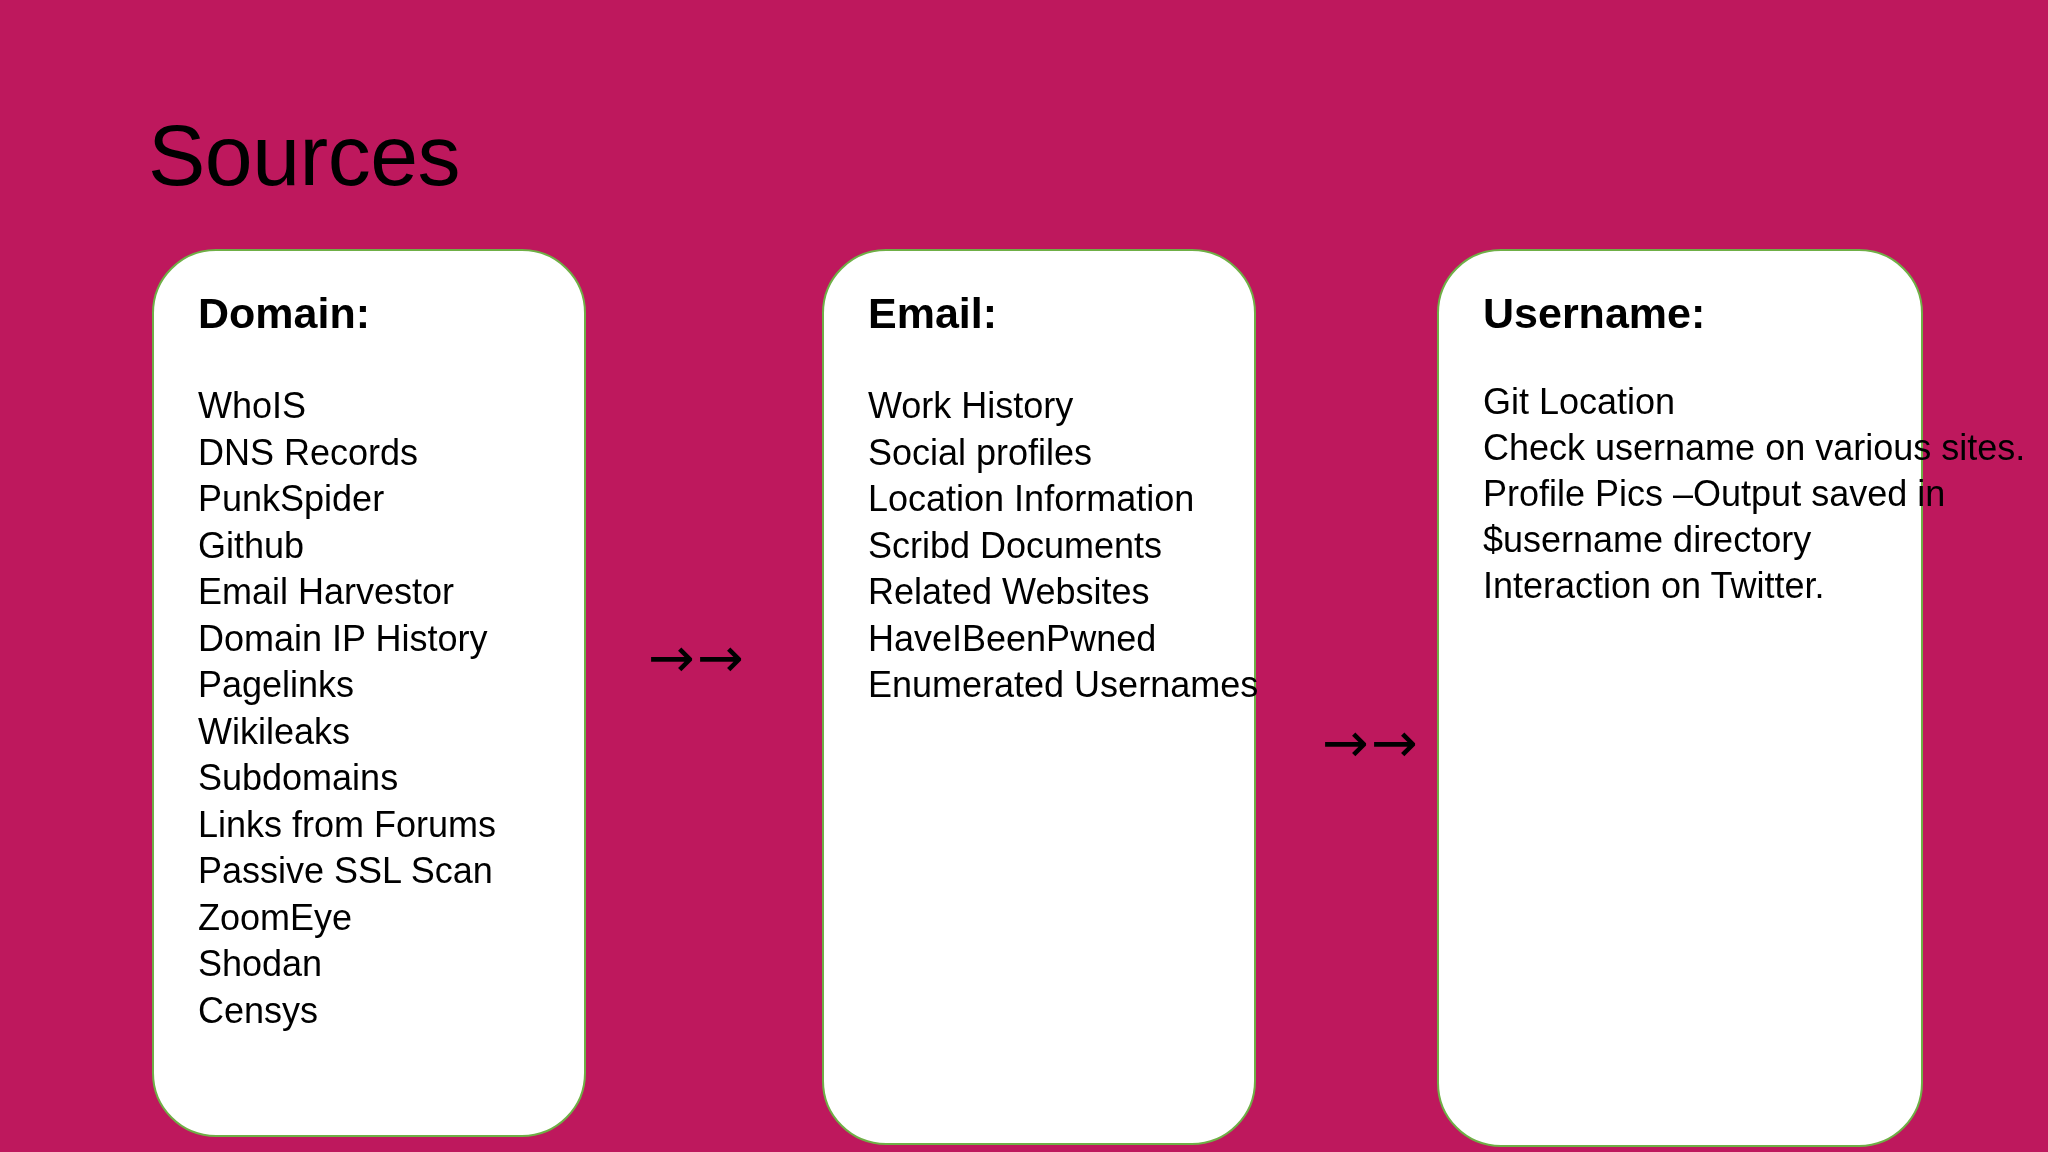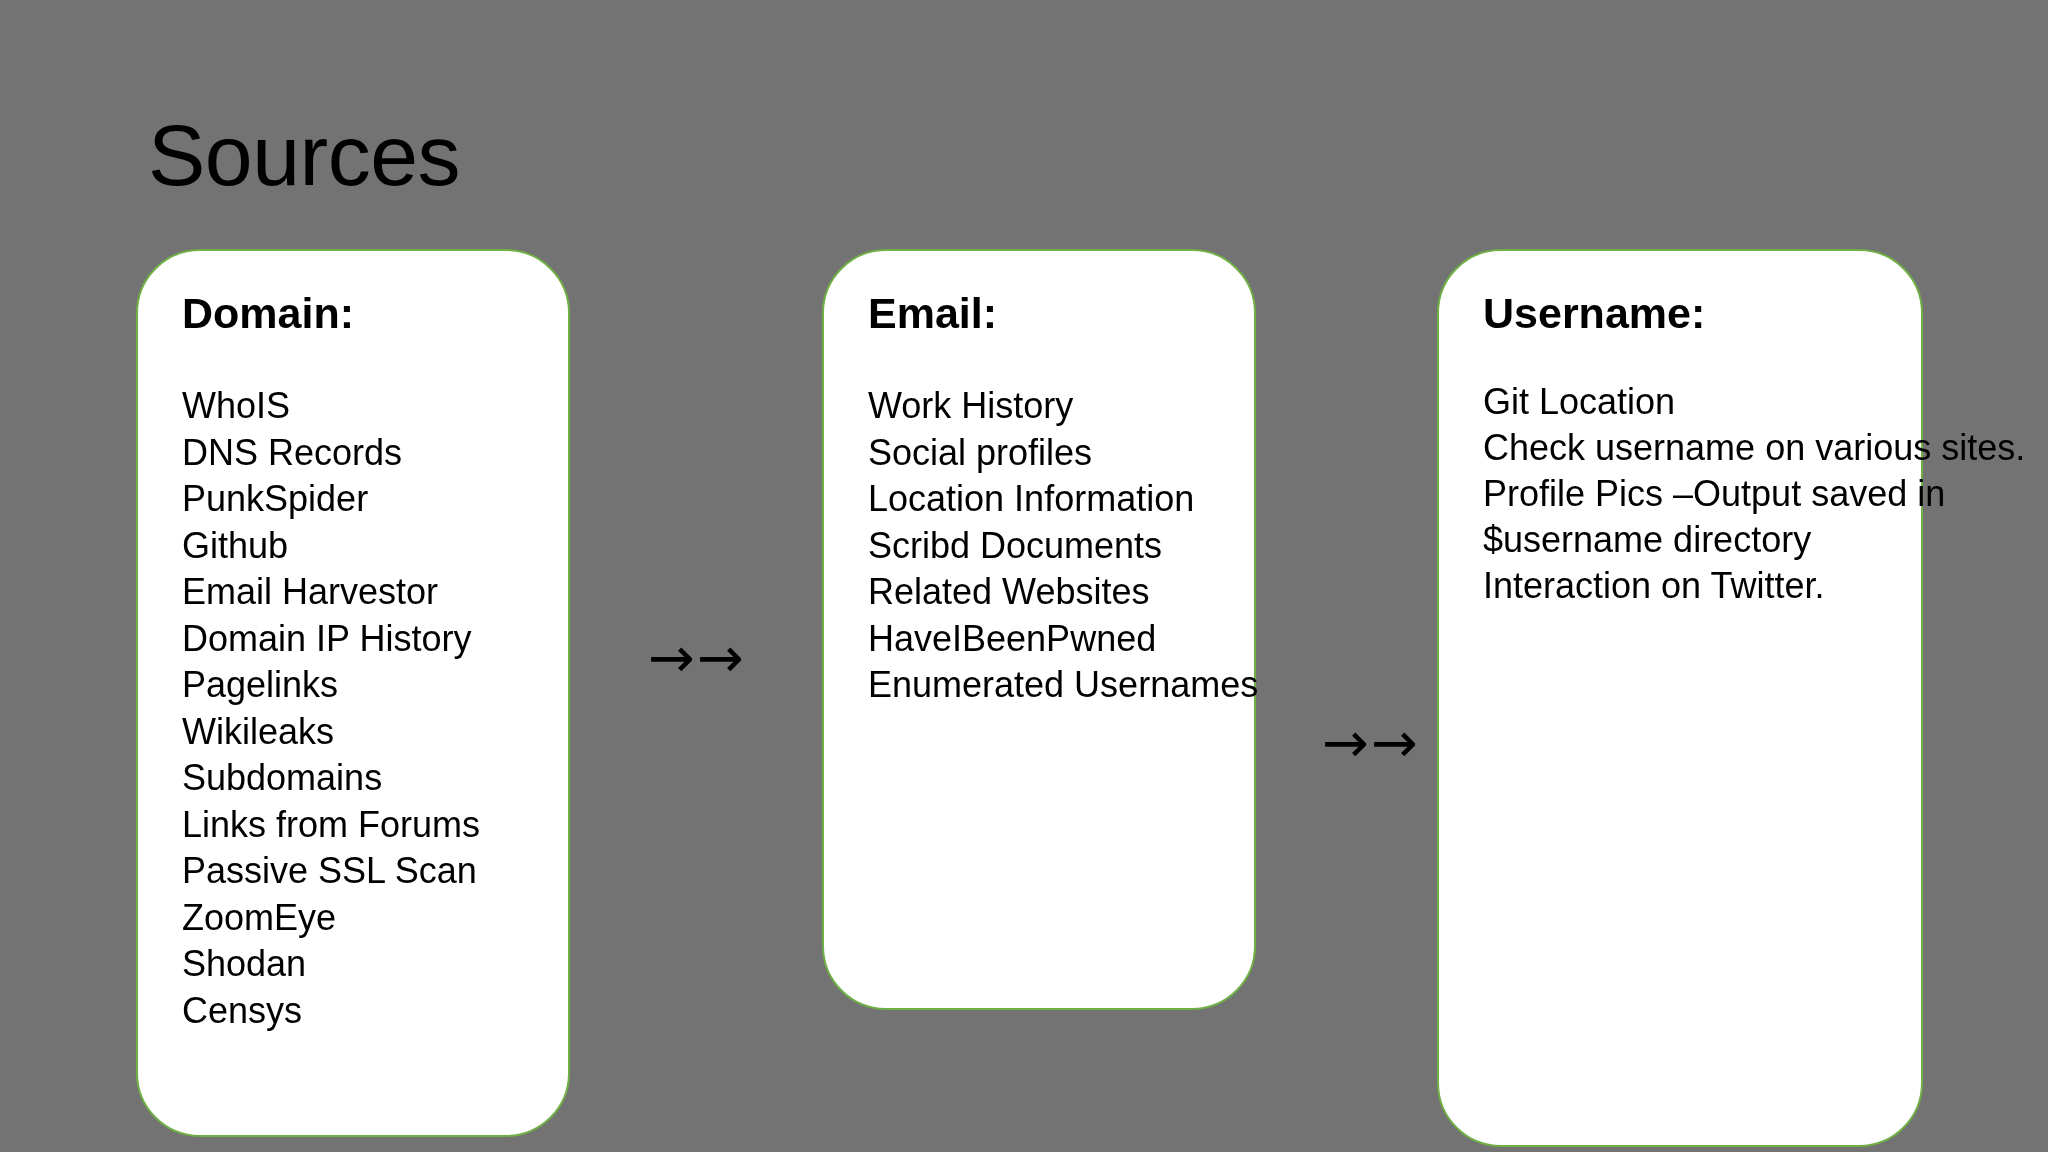--- a/index.html
+++ b/index.html
@@ -14,21 +14,21 @@
     font-family: "Liberation Sans", "DejaVu Sans", sans-serif;
     color: #000000;
     position: relative;
   }
 
   #slide {
     position: absolute;
     left: 0; top: 0;
     width: 2048px;
     height: 1152px;
-    background: #737373;
+    background: #be185d;
   }
 
   
   #slide-title {
     position: absolute;
     left: 148px;
     top: 112px;
     font-size: 86px;
     line-height: 1.0;
     font-weight: 300;
@@ -39,30 +39,30 @@
 
   
   .panel {
     position: absolute;
     box-sizing: border-box;
     border: 2px solid #6FAF46;
     background: #ffffff;
     border-radius: 64px;
   }
   #panel-domain {
-    left: 136px;
+    left: 152px;
     top: 249px;
     width: 434px;
     height: 888px;
   }
   #panel-email {
     left: 822px;
     top: 249px;
     width: 434px;
-    height: 761px;
+    height: 896px;
   }
   #panel-username {
     left: 1437px;
     top: 249px;
     width: 486px;
     height: 898px;
   }
 
   .panel-inner {
     position: absolute;

